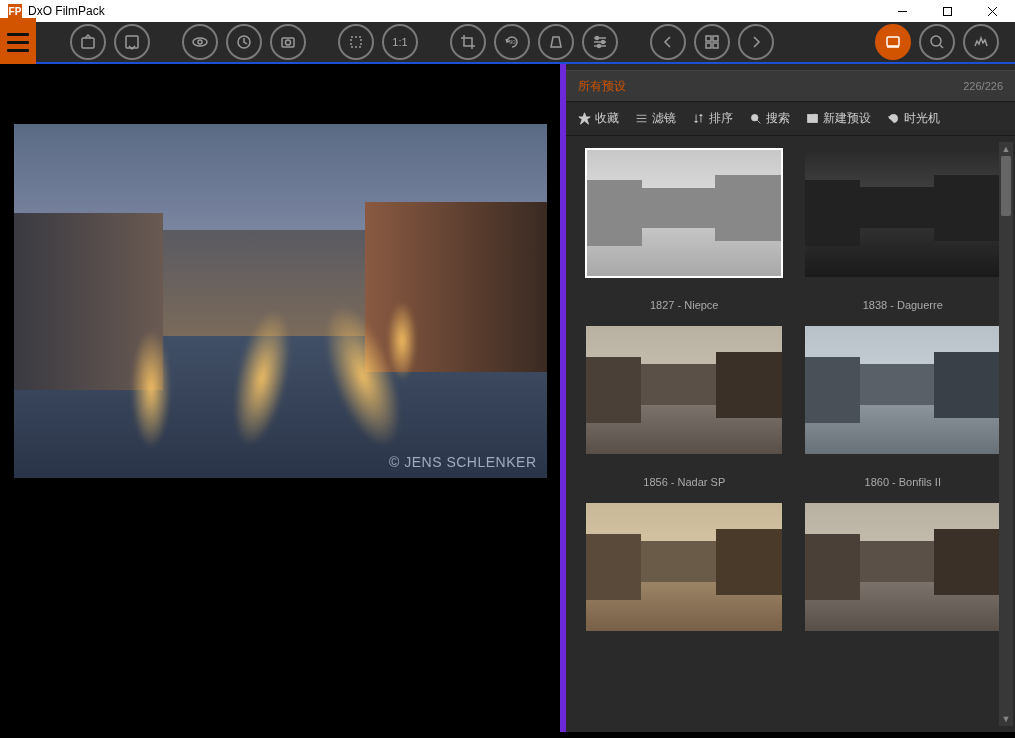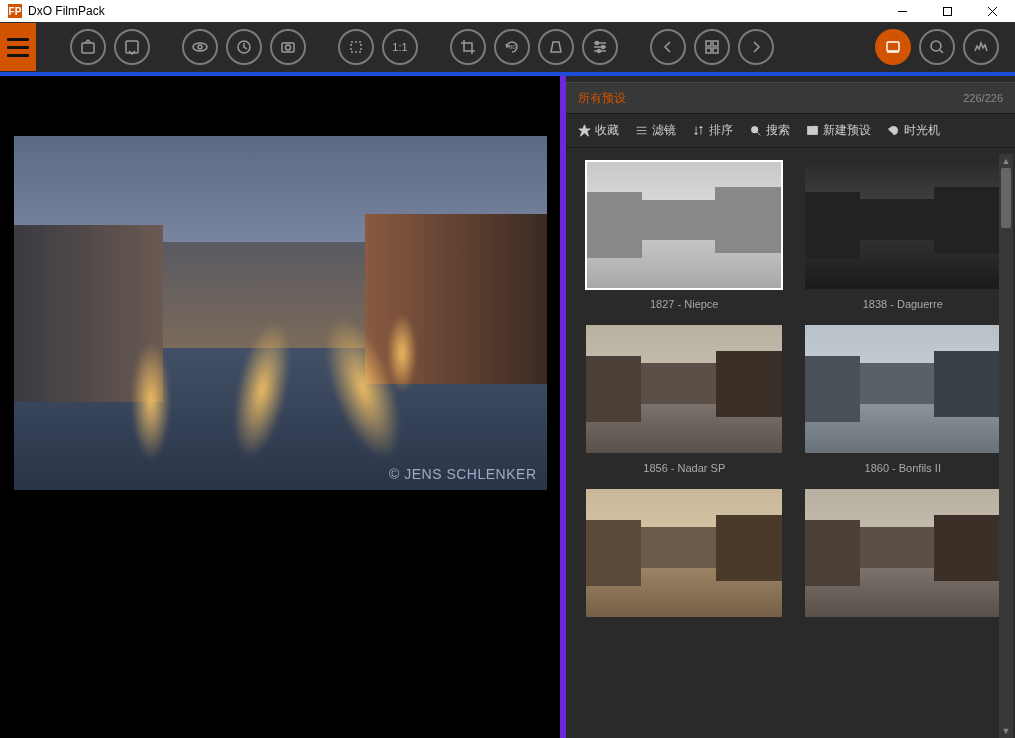--- a/index.html
+++ b/index.html
@@ -37,25 +37,25 @@
   }
   .win-btn {
     width: 45px; height: 22px;
     display: flex; align-items: center; justify-content: center;
     color: #000;
     font-size: 13px;
   }
   .win-btn svg { stroke: #000; fill: none; stroke-width: 1; }
   
   .toolbar {
-    height: 54px;
+    height: 42px;
     background: #2a2a2a;
     display: flex;
     align-items: center;
-    border-bottom: 4px solid #1d4ed8;
+    border-bottom: 2px solid #1d4ed8;
   }
   .hamburger {
     width: 36px; height: 48px;
     background: #d35400;
     display: flex; flex-direction: column;
     align-items: center; justify-content: center;
     gap: 5px;
   }
   .hamburger span {
     display: block; width: 22px; height: 3px;
@@ -165,21 +165,21 @@
     overflow-y: auto;
     padding: 12px 10px 12px 16px;
   }
   .preset-grid {
     display: grid;
     grid-template-columns: 1fr 1fr;
     gap: 14px 14px;
   }
   .preset {
     display: flex; flex-direction: column; align-items: center;
-    gap: 8px;
+    gap: 21px;
   }
   .thumb {
     width: 198px; height: 130px;
     position: relative;
     overflow: hidden;
     border: 1px solid transparent;
   }
   .thumb.selected { border: 2px solid #fff; }
   .thumb .tsky { position:absolute; inset:0; }
   .thumb .twater { position:absolute; top:48%; left:0; right:0; bottom:0; }

